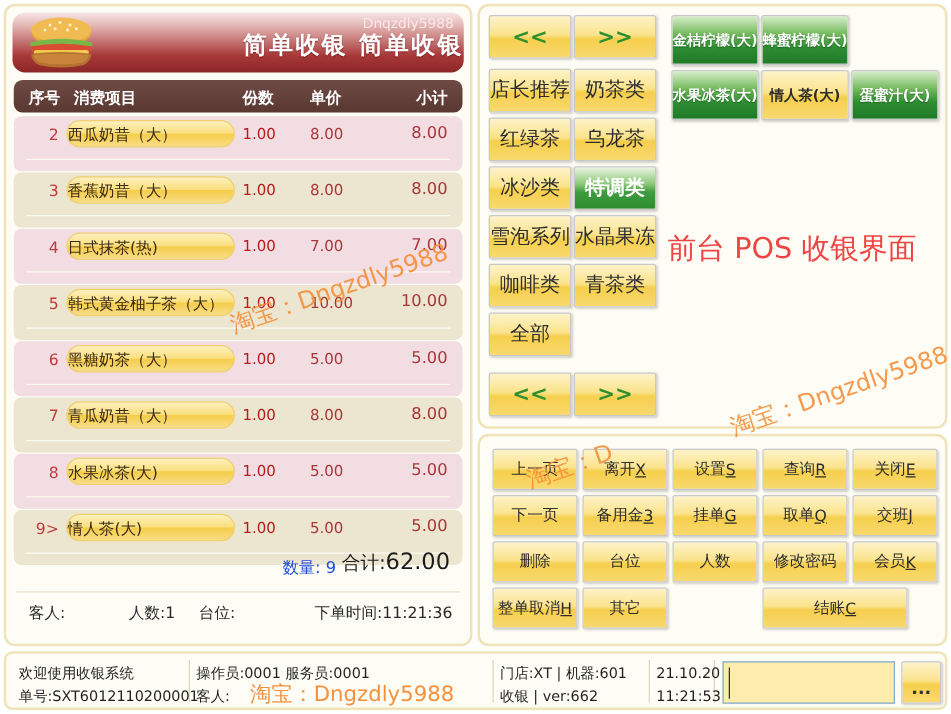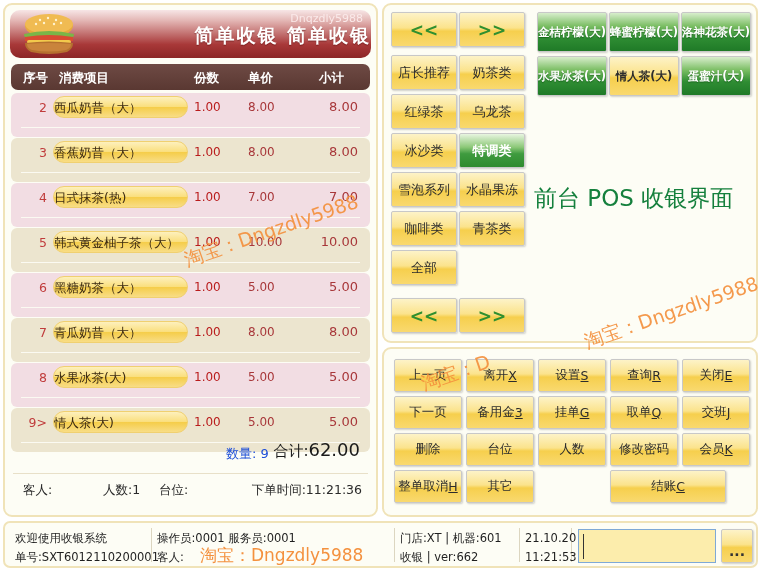--- a/index.html
+++ b/index.html
@@ -55,21 +55,21 @@
     color: #ffffff;
     font-size: 12.5px;
     font-weight: bold;
     position: relative;
   }
   #col-head span { position: absolute; top: 6px; }
   .ch-seq   { left: 12px; text-align: center; }
   .ch-item  { left: 48px; }
   .ch-qty   { left: 183px; }
   .ch-price { left: 237px; }
-  .ch-sub   { right: 26px; }
+  .ch-sub   { right: 12px; }
 
   #item-list {
     margin: 3px 6px 0 6px;
     height: 346px;
     position: relative;
   }
   .item-row {
     position: relative;
     height: 44px;
     border-radius: 6px;
@@ -143,21 +143,21 @@
   #cat-panel {
     position: absolute; left: 382px; top: 3px;
     width: 376px; height: 340px;
     background: #fdfdf5;
     border: 2px solid #f0e3b8;
     border-radius: 9px;
   }
   .cat-row { display: flex; gap: 2px; margin-bottom: 4px; }
   .btn {
     font-family: "DejaVu Sans", "Liberation Sans", sans-serif;
-    font-size: 13px;
+    font-size: 16px;
     color: #2c2c2c;
     text-align: center;
     border: 1px solid #c8c8c8;
     border-radius: 2px;
     background: linear-gradient(to bottom, #fdf3c8 0%, #fbe38c 45%, #f6cf4d 55%, #f9d96f 100%);
     box-shadow: 1px 1px 2px rgba(0,0,0,.18);
     display: flex; align-items: center; justify-content: center;
     white-space: nowrap;
     overflow: hidden;
   }
@@ -186,21 +186,21 @@
     background: linear-gradient(to bottom, #d8eecc 0%, #79bd62 35%, #2f8d33 65%, #1f7a27 100%);
     text-shadow: 0 1px 1px rgba(0,60,0,.5);
   }
   .prod-btn.sel {
     background: linear-gradient(to bottom, #fdf3c8 0%, #fbe38c 45%, #f6cf4d 55%, #f9d96f 100%);
     color: #2c2c2c;
     text-shadow: none;
   }
   #pos-overlay {
     position: absolute; left: 150px; top: 178px;
-    color: #15803d;
+    color: #ef4444;
     font-size: 23px;
     white-space: nowrap;
   }
 
   
   #fn-panel {
     position: absolute; left: 382px; top: 347px;
     width: 376px; height: 170px;
     background: #fdfdf5;
     border: 2px solid #f0e3b8;
@@ -434,21 +434,20 @@
       <div class="cat-row">
         <div class="btn nav-btn">&lt;&lt;</div>
         <div class="btn nav-btn">&gt;&gt;</div>
       </div>
     </div>
 
     <div id="prod-grid">
         <div class="prod-row">
           <div class="btn prod-btn">金桔柠檬(大)</div>
           <div class="btn prod-btn">蜂蜜柠檬(大)</div>
-          <div class="btn prod-btn">洛神花茶(大)</div>
         </div>
         <div class="prod-row">
           <div class="btn prod-btn">水果冰茶(大)</div>
           <div class="btn prod-btn sel">情人茶(大)</div>
           <div class="btn prod-btn">蛋蜜汁(大)</div>
         </div>
       </div>
 
     <div id="pos-overlay">前台 POS 收银界面</div>
   </div>

